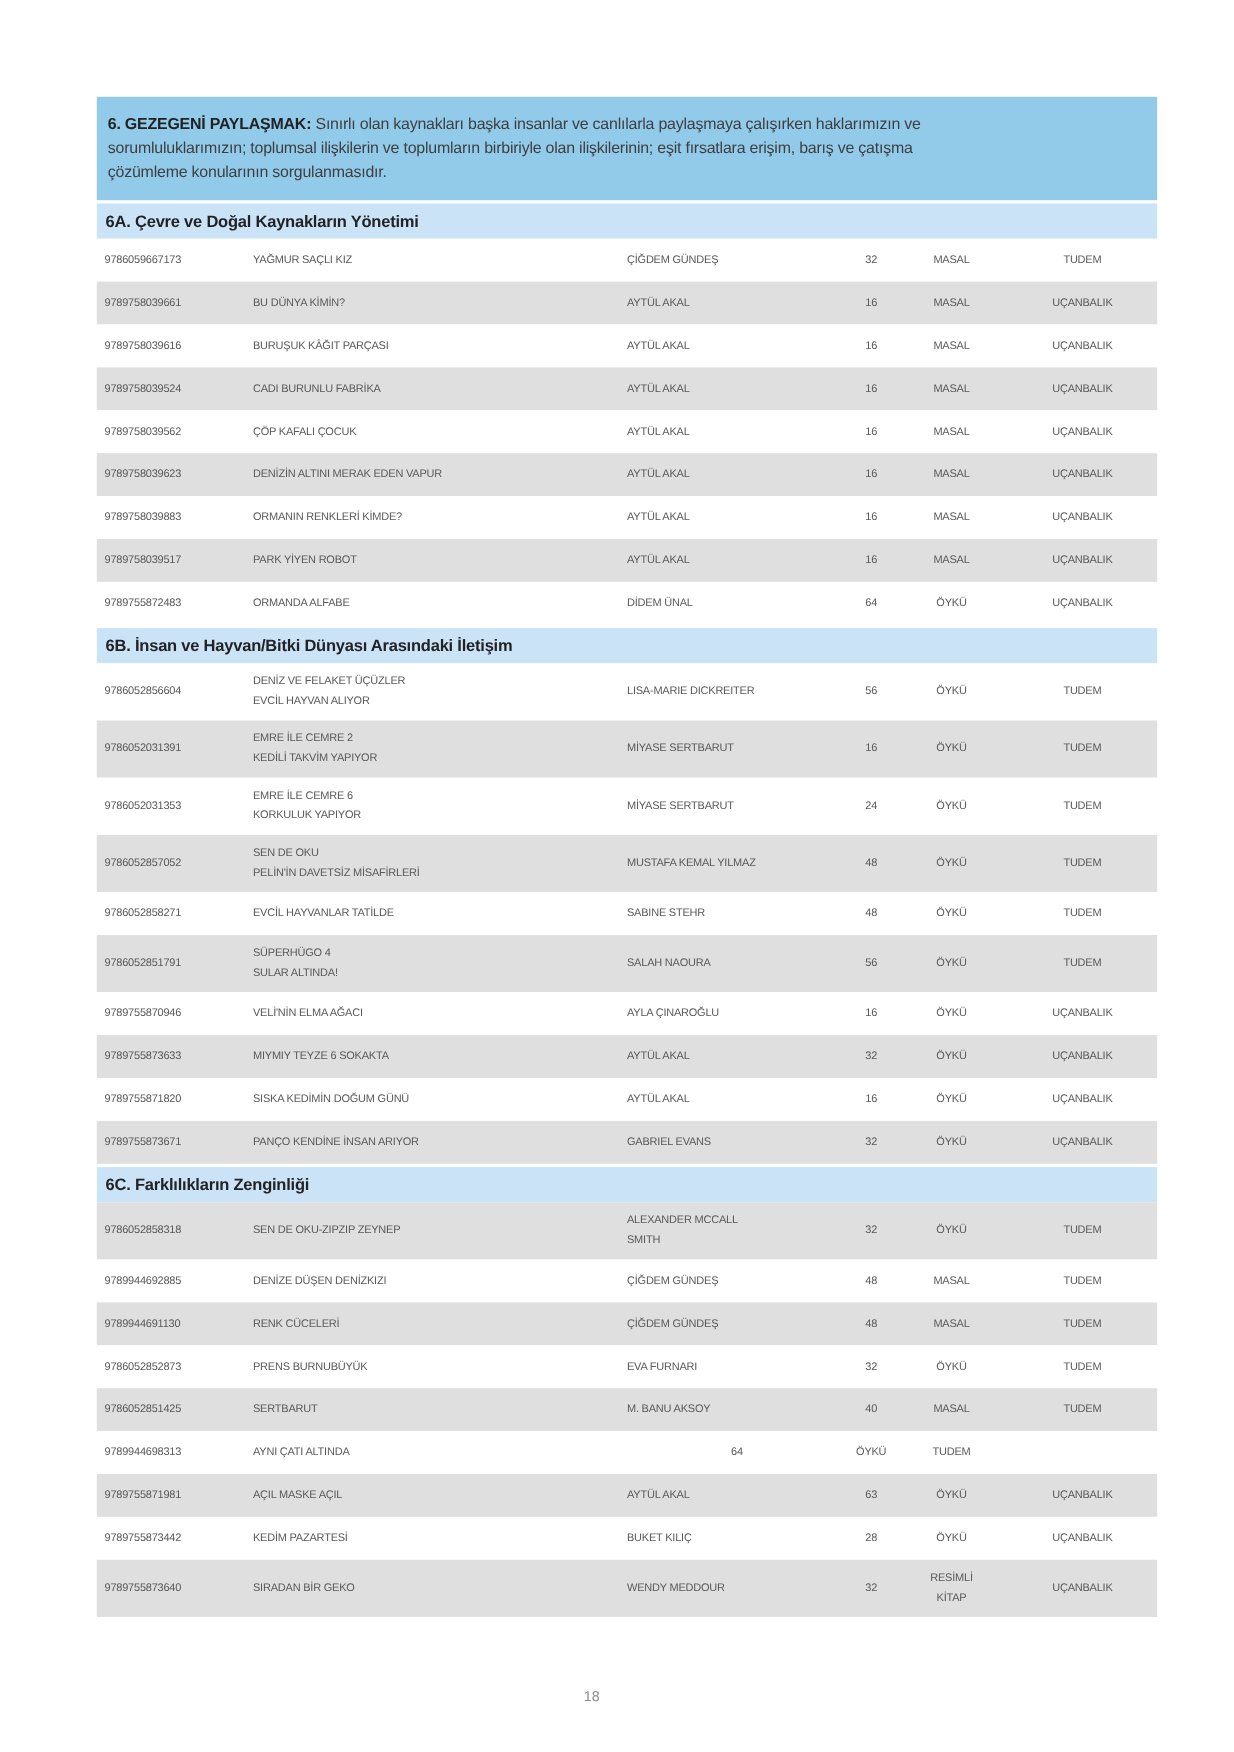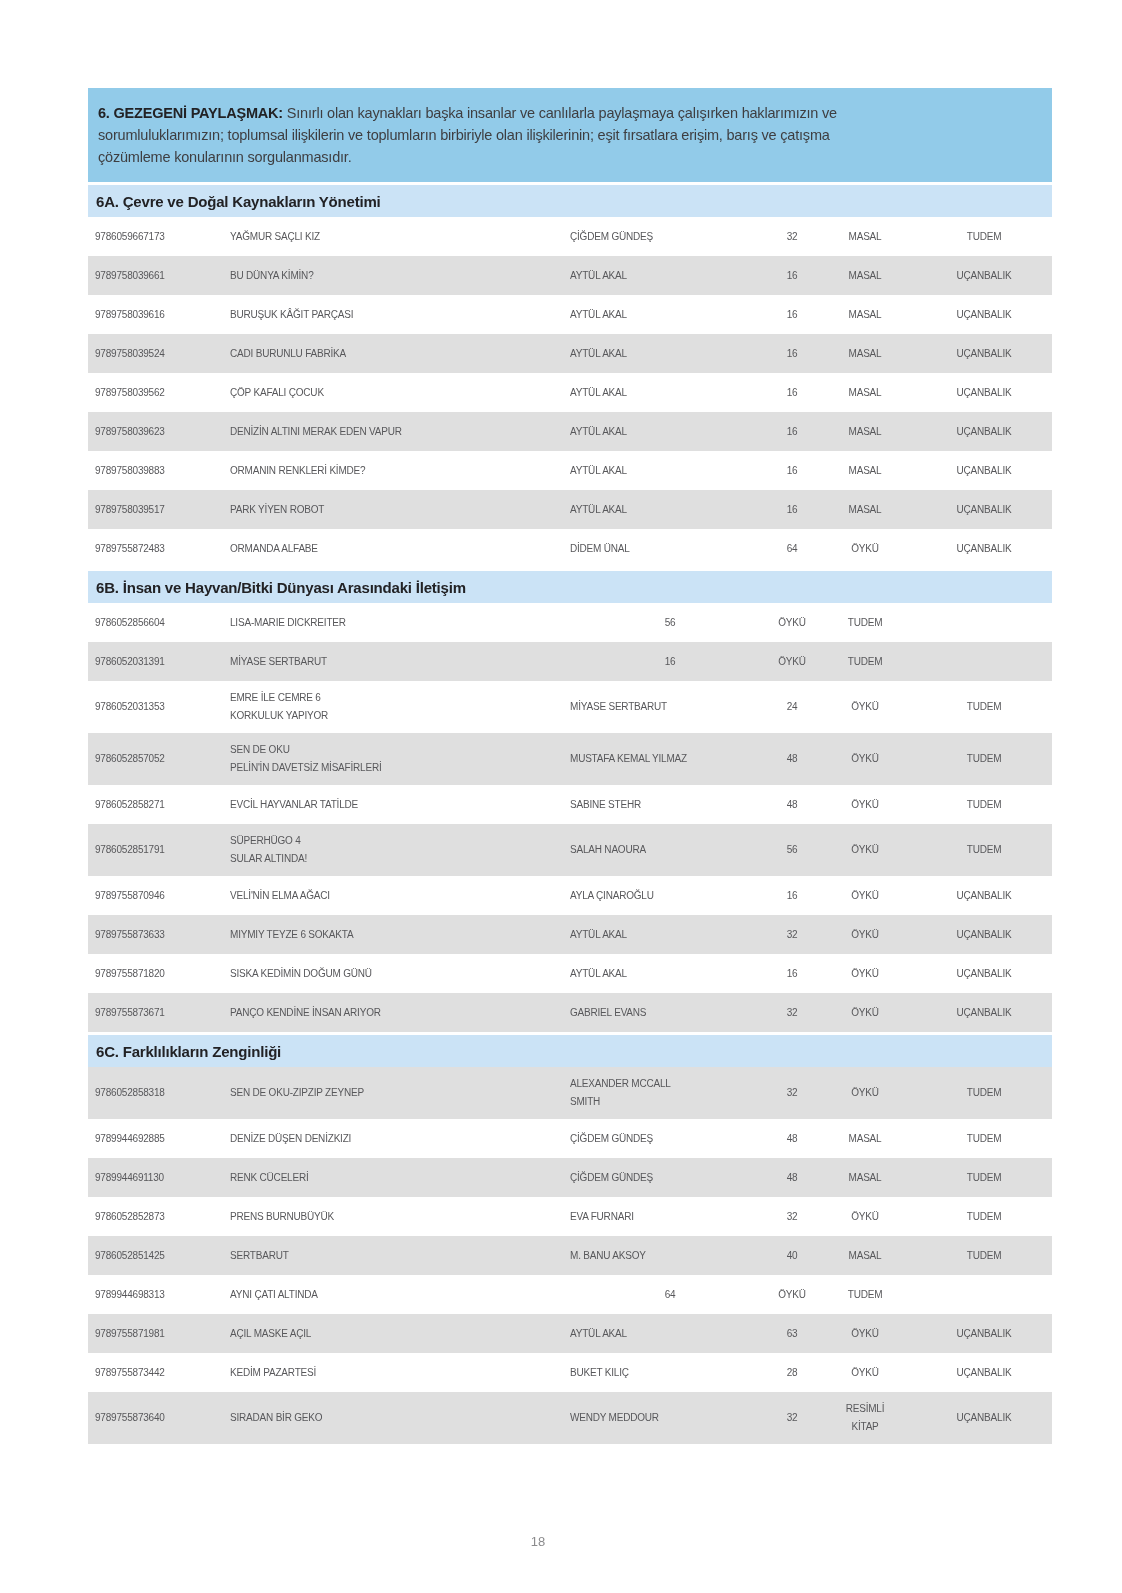--- a/index.html
+++ b/index.html
@@ -174,28 +174,30 @@
     <div class="cell publisher">UÇANBALIK</div>
   </div>
 </div>
   </section>
 
   <section>
     <div class="band">6B. İnsan ve Hayvan/Bitki Dünyası Arasındaki İletişim</div>
     <div class="rows">
   <div class="row">
     <div class="cell isbn">9786052856604</div>
+    <div class="cell title">DENİZ VE FELAKET ÜÇÜZLER<br>EVCİL HAYVAN ALIYOR</div>
     <div class="cell author">LISA-MARIE DICKREITER</div>
     <div class="cell pages">56</div>
     <div class="cell genre">ÖYKÜ</div>
     <div class="cell publisher">TUDEM</div>
   </div>
 
   <div class="row shaded">
     <div class="cell isbn">9786052031391</div>
+    <div class="cell title">EMRE İLE CEMRE 2<br>KEDİLİ TAKVİM YAPIYOR</div>
     <div class="cell author">MİYASE SERTBARUT</div>
     <div class="cell pages">16</div>
     <div class="cell genre">ÖYKÜ</div>
     <div class="cell publisher">TUDEM</div>
   </div>
 
   <div class="row">
     <div class="cell isbn">9786052031353</div>
     <div class="cell title">EMRE İLE CEMRE 6<br>KORKULUK YAPIYOR</div>
     <div class="cell author">MİYASE SERTBARUT</div>

